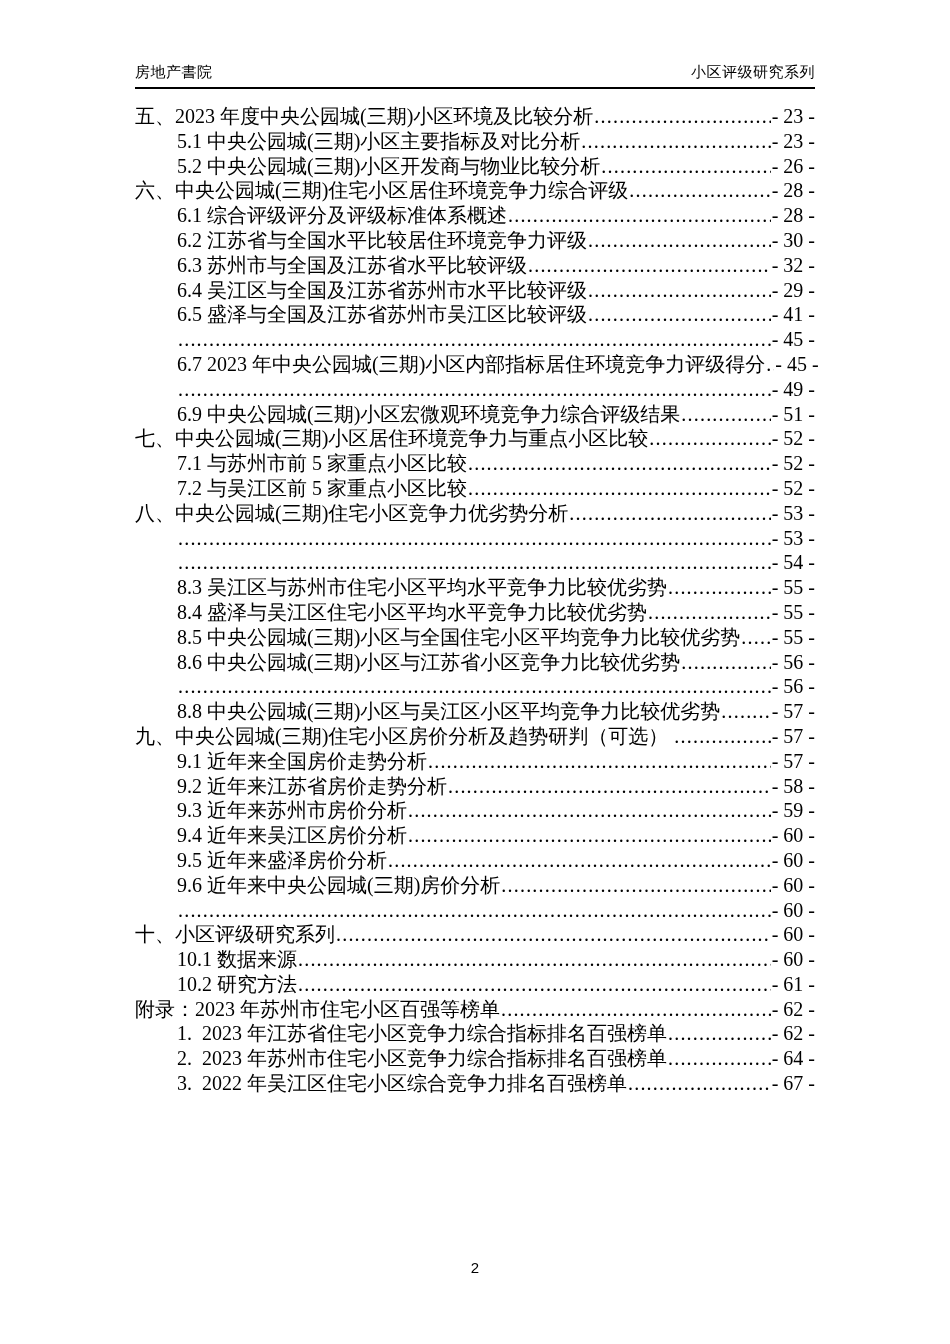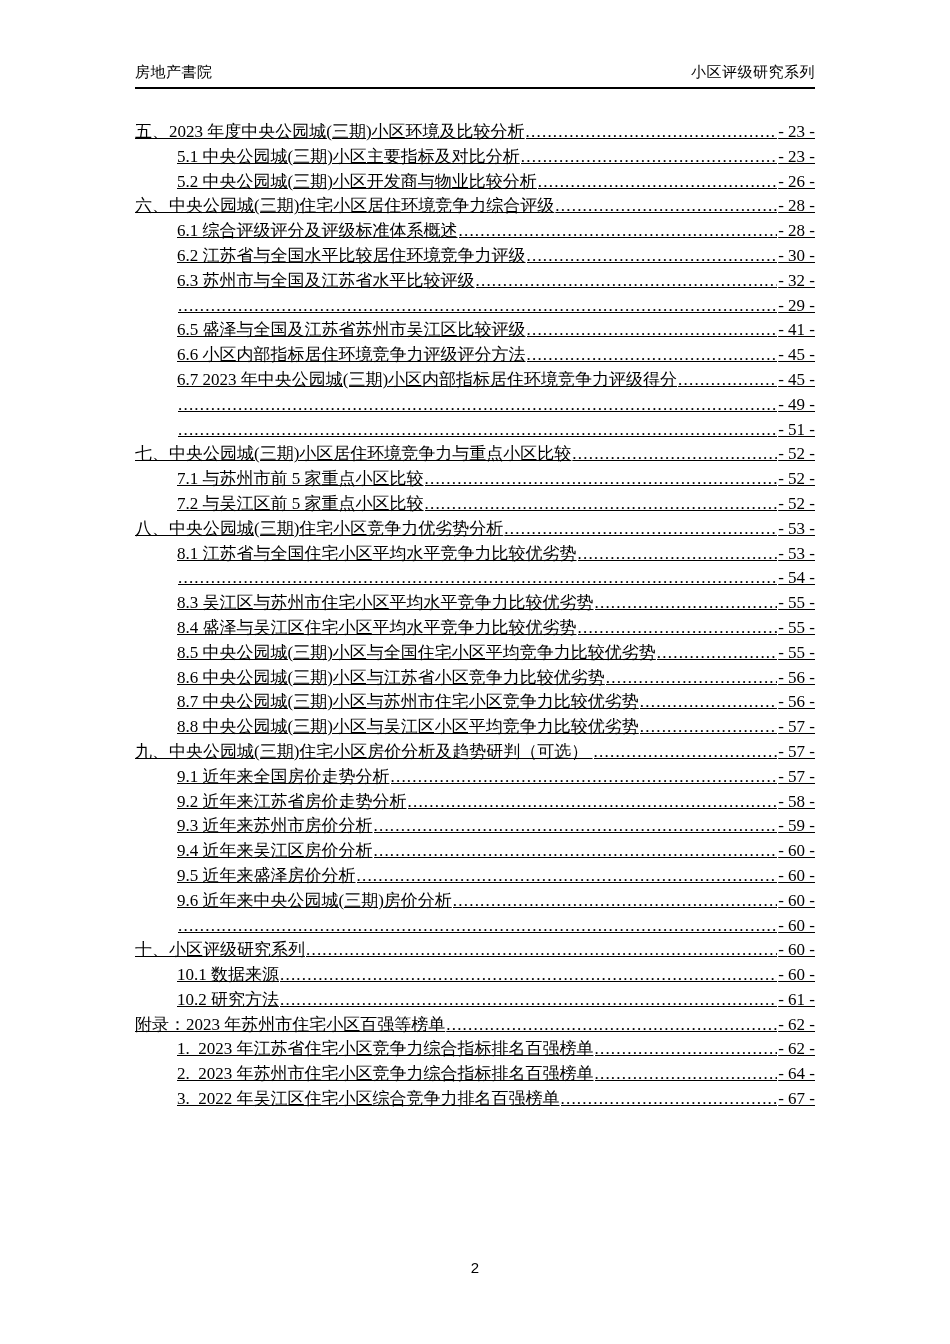--- a/index.html
+++ b/index.html
@@ -27,23 +27,22 @@
   }
   .header-rule {
     position: absolute;
     left: 135px; right: 135px; top: 87px;
     height: 2px;
     background: #000;
   }
   
   .toc {
     position: absolute;
-    left: 135px; right: 135px; top: 120px;
-    font-size: 17px;
-    text-decoration: underline;
+    left: 135px; right: 135px; top: 104px;
+    font-size: 20px;
   }
   .toc-row {
     display: flex;
     align-items: baseline;
     height: 24.8px;
     line-height: 24.8px;
     white-space: nowrap;
   }
   .toc-row.lvl1 { padding-left: 42px; }
   .toc-label {
@@ -115,43 +114,44 @@
         <span class="toc-label">6.2 江苏省与全国水平比较居住环境竞争力评级</span>
         <span class="toc-dots"></span>
         <span class="toc-page">- 30 -</span>
       </div>
       <div class="toc-row lvl1">
         <span class="toc-label">6.3 苏州市与全国及江苏省水平比较评级</span>
         <span class="toc-dots"></span>
         <span class="toc-page">- 32 -</span>
       </div>
       <div class="toc-row lvl1">
+        <span class="toc-label">6.4 吴江区与全国及江苏省苏州市水平比较评级</span>
         <span class="toc-dots"></span>
         <span class="toc-page">- 29 -</span>
       </div>
       <div class="toc-row lvl1">
         <span class="toc-label">6.5 盛泽与全国及江苏省苏州市吴江区比较评级</span>
         <span class="toc-dots"></span>
         <span class="toc-page">- 41 -</span>
       </div>
       <div class="toc-row lvl1">
-        <span class="toc-label">6.6 小区内部指标居住环境竞争力评级评分方法</span>
         <span class="toc-dots"></span>
         <span class="toc-page">- 45 -</span>
       </div>
       <div class="toc-row lvl1">
         <span class="toc-label">6.7 2023 年中央公园城(三期)小区内部指标居住环境竞争力评级得分</span>
         <span class="toc-dots"></span>
         <span class="toc-page">- 45 -</span>
       </div>
       <div class="toc-row lvl1">
         <span class="toc-dots"></span>
         <span class="toc-page">- 49 -</span>
       </div>
       <div class="toc-row lvl1">
+        <span class="toc-label">6.9 中央公园城(三期)小区宏微观环境竞争力综合评级结果</span>
         <span class="toc-dots"></span>
         <span class="toc-page">- 51 -</span>
       </div>
       <div class="toc-row lvl0">
         <span class="toc-label">七、中央公园城(三期)小区居住环境竞争力与重点小区比较</span>
         <span class="toc-dots"></span>
         <span class="toc-page">- 52 -</span>
       </div>
       <div class="toc-row lvl1">
         <span class="toc-label">7.1 与苏州市前 5 家重点小区比较</span>
@@ -162,21 +162,20 @@
         <span class="toc-label">7.2 与吴江区前 5 家重点小区比较</span>
         <span class="toc-dots"></span>
         <span class="toc-page">- 52 -</span>
       </div>
       <div class="toc-row lvl0">
         <span class="toc-label">八、中央公园城(三期)住宅小区竞争力优劣势分析</span>
         <span class="toc-dots"></span>
         <span class="toc-page">- 53 -</span>
       </div>
       <div class="toc-row lvl1">
-        <span class="toc-label">8.1 江苏省与全国住宅小区平均水平竞争力比较优劣势</span>
         <span class="toc-dots"></span>
         <span class="toc-page">- 53 -</span>
       </div>
       <div class="toc-row lvl1">
         <span class="toc-dots"></span>
         <span class="toc-page">- 54 -</span>
       </div>
       <div class="toc-row lvl1">
         <span class="toc-label">8.3 吴江区与苏州市住宅小区平均水平竞争力比较优劣势</span>
         <span class="toc-dots"></span>
@@ -191,21 +190,20 @@
         <span class="toc-label">8.5 中央公园城(三期)小区与全国住宅小区平均竞争力比较优劣势</span>
         <span class="toc-dots"></span>
         <span class="toc-page">- 55 -</span>
       </div>
       <div class="toc-row lvl1">
         <span class="toc-label">8.6 中央公园城(三期)小区与江苏省小区竞争力比较优劣势</span>
         <span class="toc-dots"></span>
         <span class="toc-page">- 56 -</span>
       </div>
       <div class="toc-row lvl1">
-        <span class="toc-label">8.7 中央公园城(三期)小区与苏州市住宅小区竞争力比较优劣势</span>
         <span class="toc-dots"></span>
         <span class="toc-page">- 56 -</span>
       </div>
       <div class="toc-row lvl1">
         <span class="toc-label">8.8 中央公园城(三期)小区与吴江区小区平均竞争力比较优劣势</span>
         <span class="toc-dots"></span>
         <span class="toc-page">- 57 -</span>
       </div>
       <div class="toc-row lvl0">
         <span class="toc-label">九、中央公园城(三期)住宅小区房价分析及趋势研判（可选） </span>

